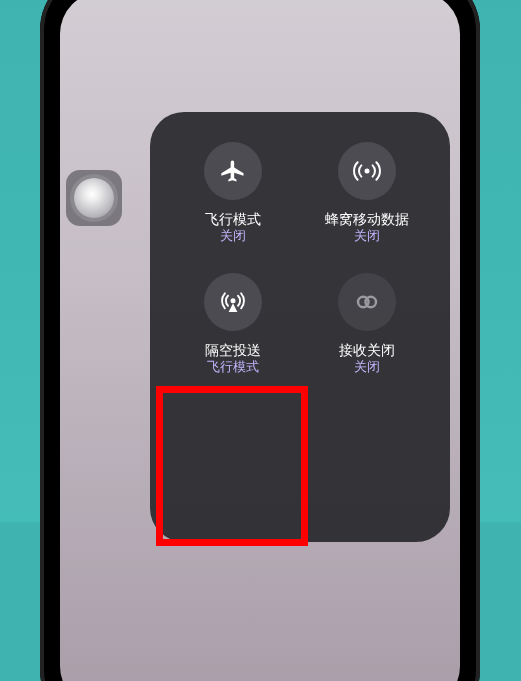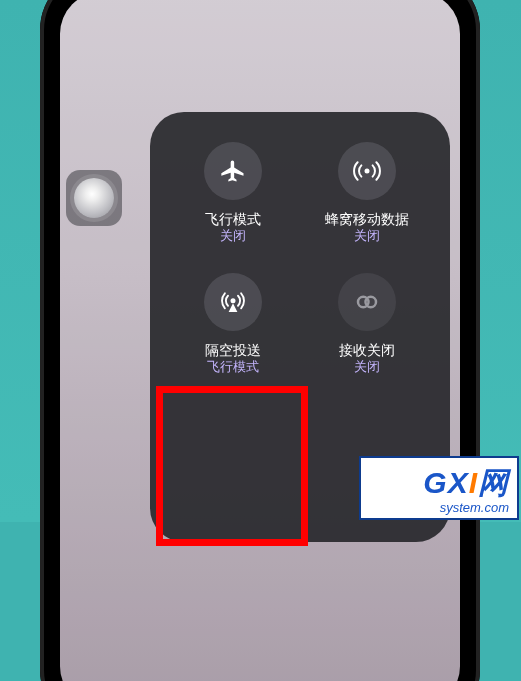--- a/index.html
+++ b/index.html
@@ -224,19 +224,13 @@
 
       <div class="highlight"></div>
 
     </div>
   </div>
 
   <div class="assistive">
     <div class="assistive-inner"></div>
   </div>
 
-  <div class="watermark">
-    <div class="wm-top">
-      <span class="g">G</span><span class="x">X</span><span class="i">I</span><span class="net">网</span>
-    </div>
-    <div class="wm-bottom">system.com</div>
-  </div>
 </div>
 
 </body></html>

